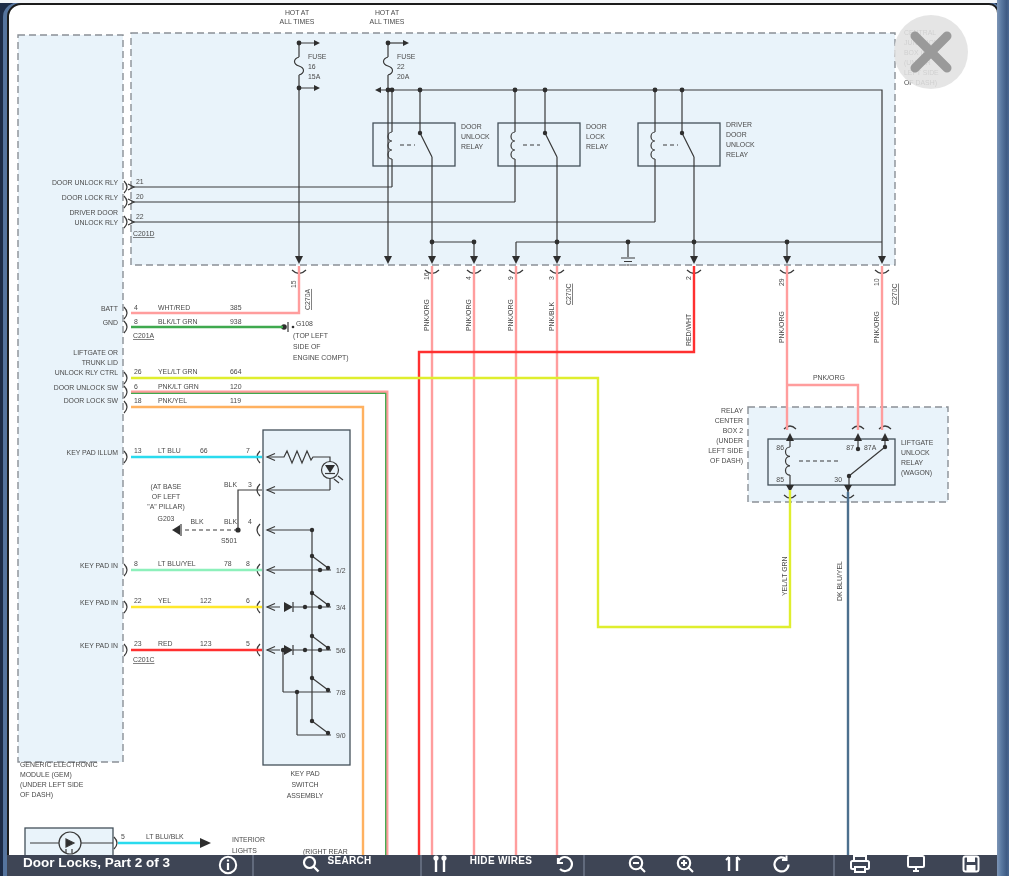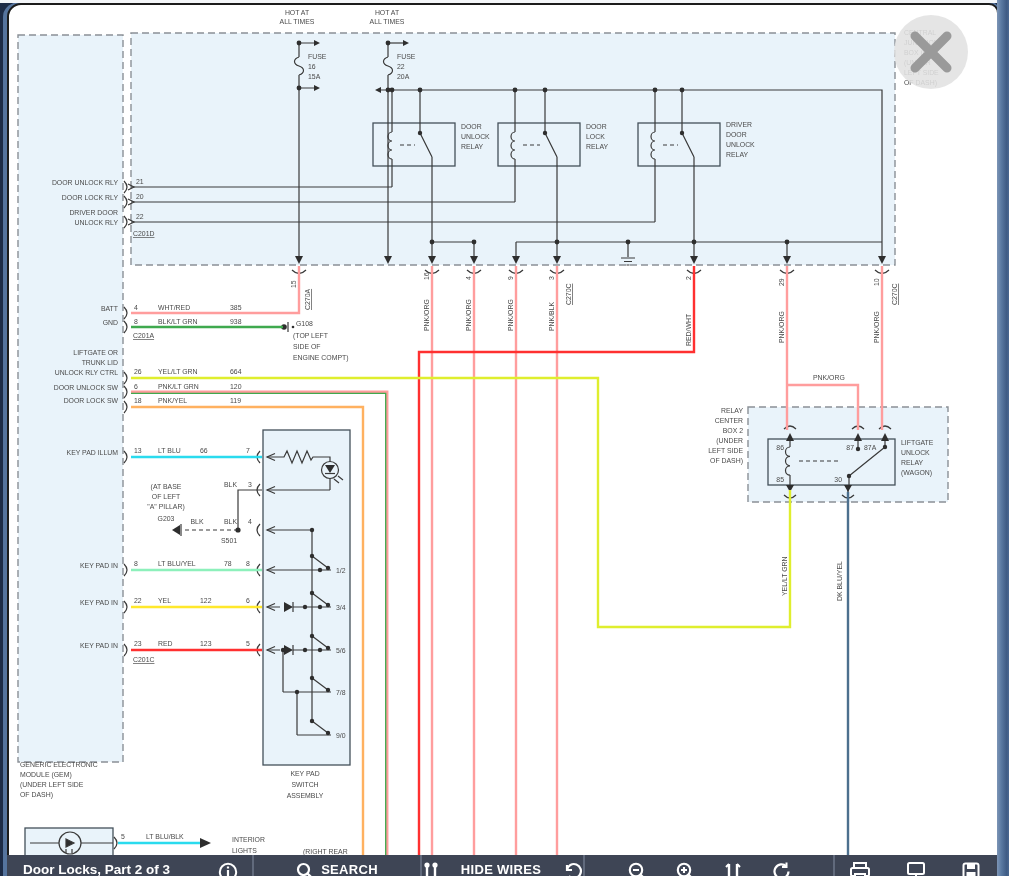--- a/index.html
+++ b/index.html
@@ -25,28 +25,28 @@
   .w-cyan{stroke:var(--cyan);}
   .w-aqua{stroke:var(--aqua);}
   .w-yel{stroke:var(--yel);}
   .w-dkblu{stroke:var(--dkblu);}
   .close-btn{position:absolute;left:894px;top:15px;width:74px;height:74px;border-radius:50%;
              background:rgba(225,225,225,.88);z-index:40;cursor:pointer;display:flex;align-items:center;justify-content:center;}
   .scroll-strip{position:absolute;right:0;top:0;width:12px;height:876px;z-index:30;
                 background:linear-gradient(90deg,#7d95b6 0%,#5a7aa2 35%,#3f5c85 80%,#4a6890 100%);}
   .toolbar{position:absolute;left:7px;top:855px;width:990px;height:21px;background:#3e4555;z-index:35;
            display:flex;overflow:hidden;color:#fff;}
-  .tb-seg{display:flex;align-items:flex-start;box-sizing:border-box;padding-top:7px;}
+  .tb-seg{display:flex;align-items:flex-start;box-sizing:border-box;}
   .tb-seg + .tb-seg{border-left:2px solid #616a7c;}
   .tb-s1{width:245px;padding-left:16px;}
   .tb-s2{width:168px;justify-content:center;gap:7px;}
   .tb-s3{width:163px;justify-content:center;gap:22px;}
   .tb-s4{width:250px;justify-content:center;gap:30px;}
   .tb-s5{width:162px;justify-content:center;gap:36px;}
-  .tb-text{font-size:13px;font-weight:bold;letter-spacing:.3px;white-space:nowrap;}
+  .tb-text{font-size:10px;font-weight:bold;letter-spacing:.3px;white-space:nowrap;}
   .tb-title{font-size:13.5px;font-weight:bold;}
   .tb-icon{flex:0 0 auto;}
   .tb-s1 .tb-icon{margin-left:auto;margin-right:14px;}
 </style>
 </head>
 <body>
 
 <div class="stage">
   <div class="top-sliver"></div>
   <div class="page"></div>

